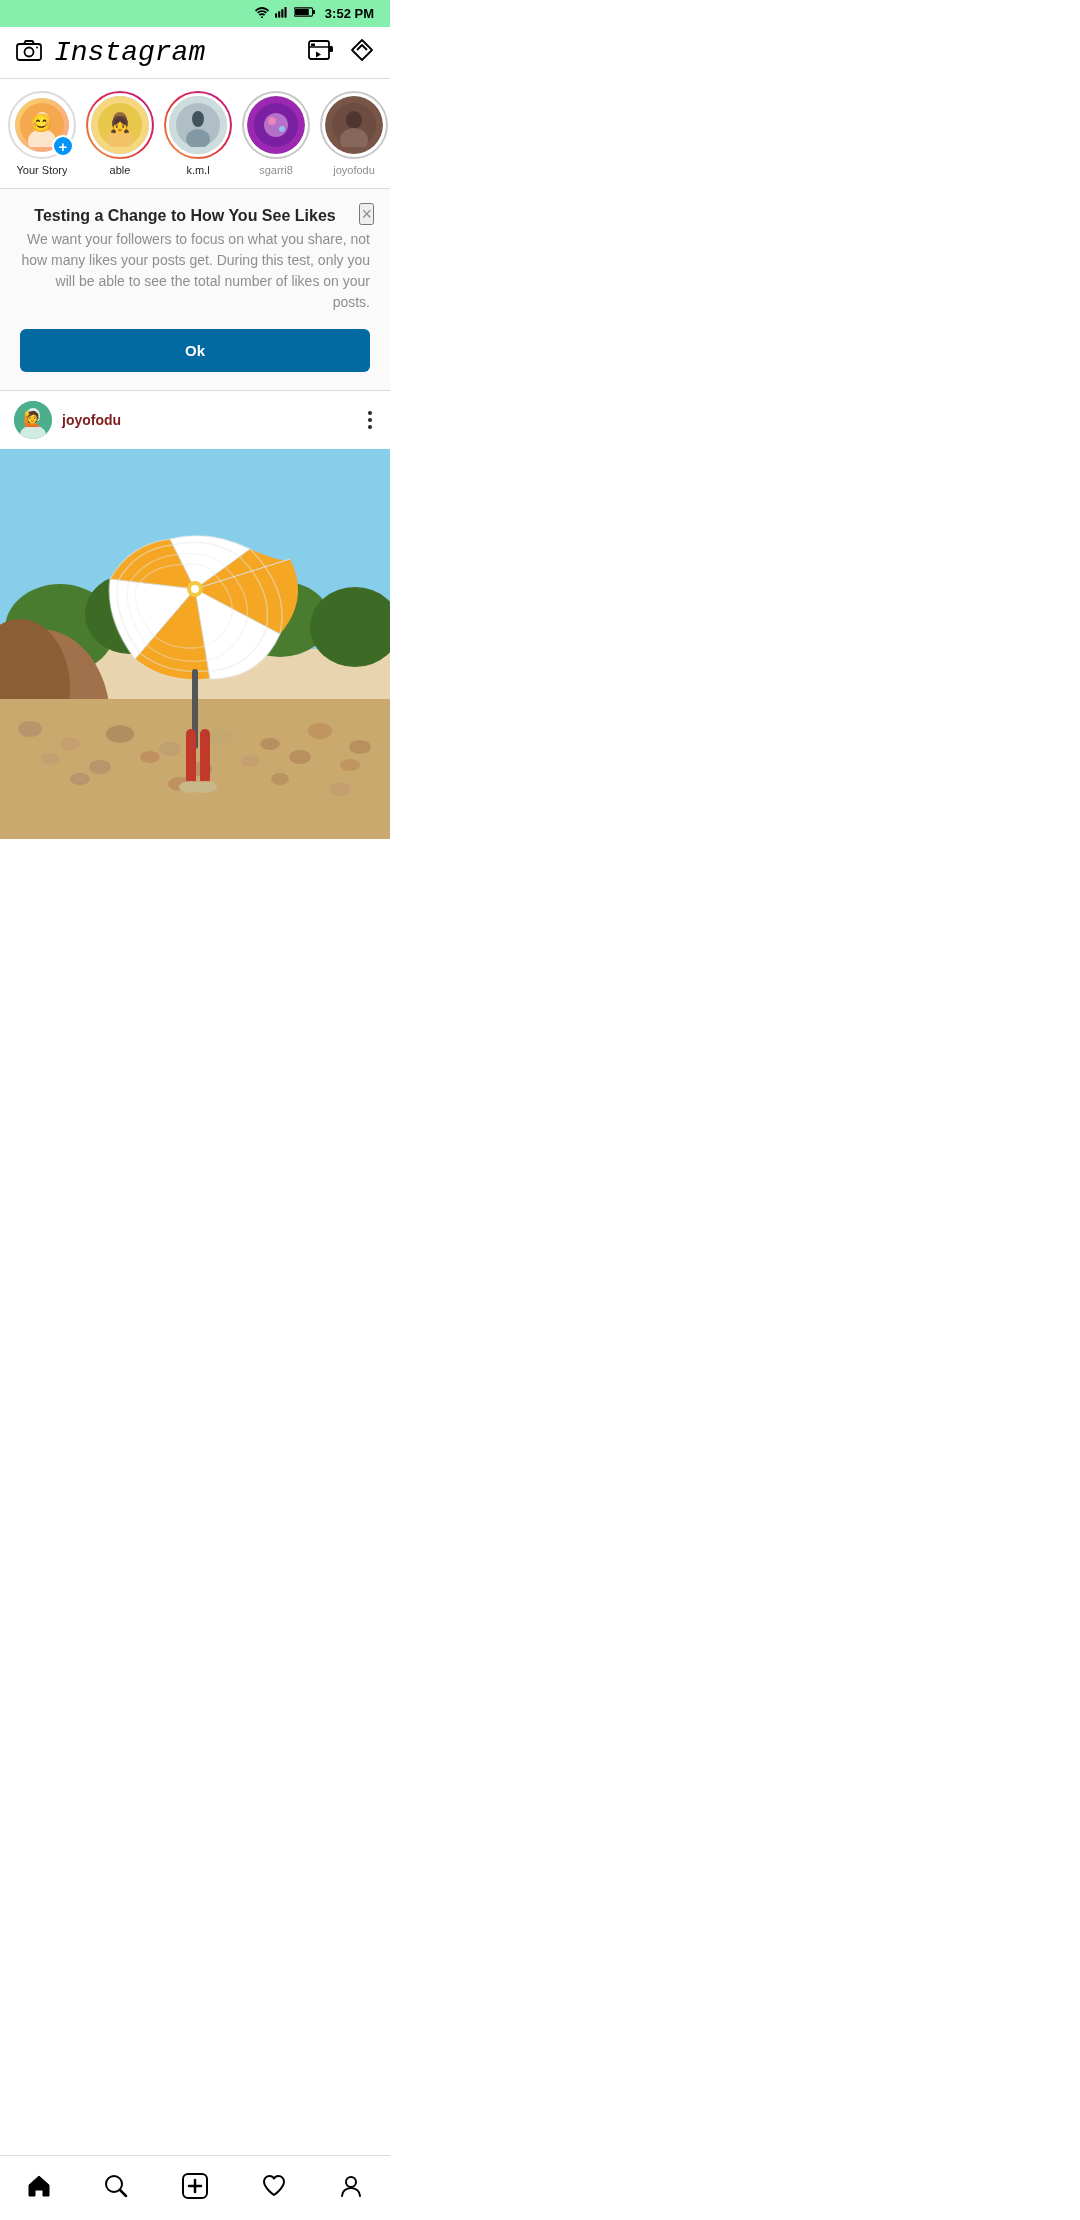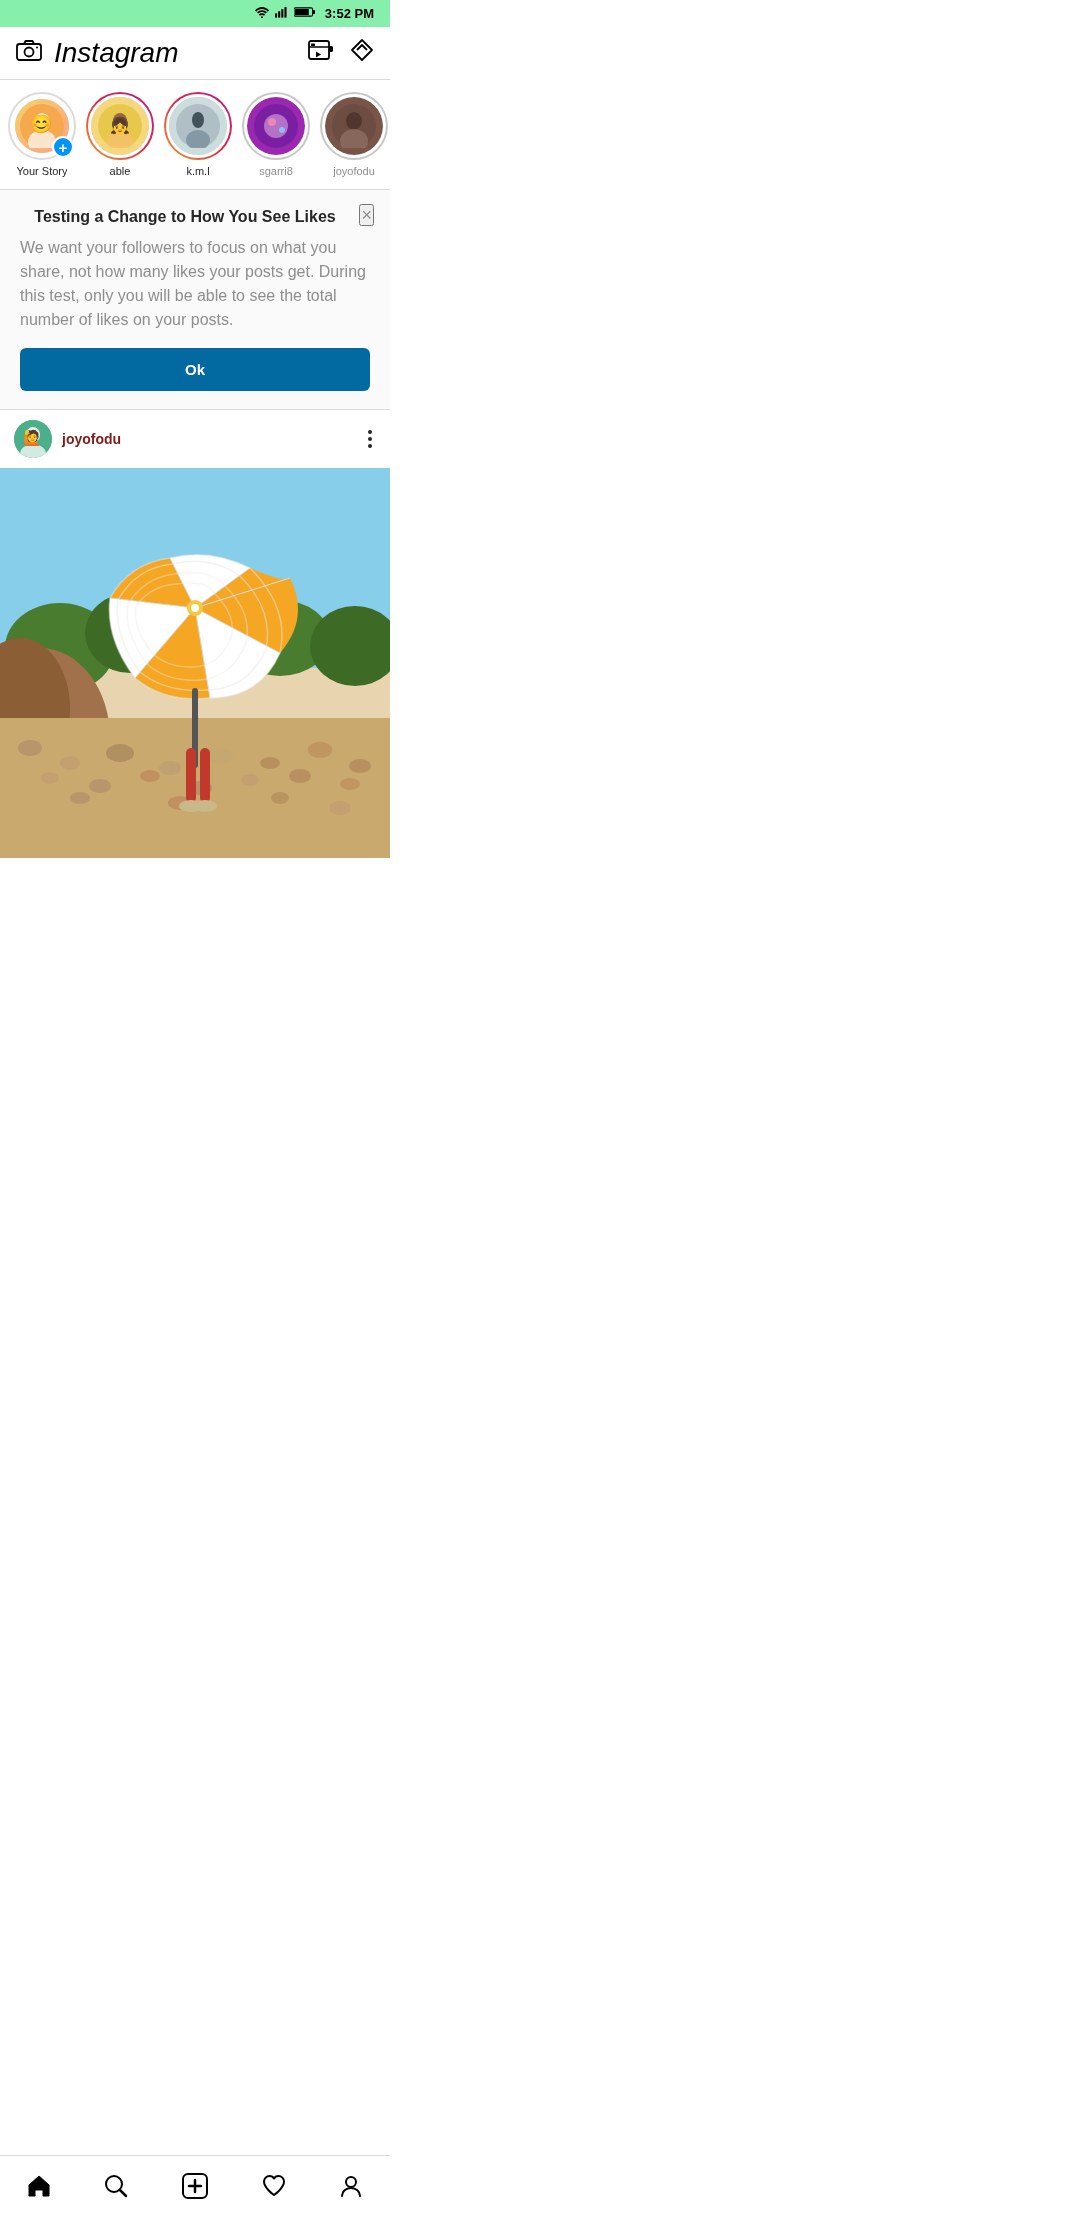--- a/index.html
+++ b/index.html
@@ -193,28 +193,28 @@
       color: #8e8e8e;
       cursor: pointer;
       line-height: 1;
     }
 
     .banner-title {
       font-size: 16px;
       font-weight: 700;
       color: #262626;
       text-align: center;
-      margin-bottom: 10px;
+      margin-bottom: 4px;
       padding-right: 20px;
     }
 
     .banner-text {
-      font-size: 16px;
+      font-size: 14px;
       color: #8e8e8e;
-      text-align: left;
+      text-align: right;
       line-height: 1.5;
       margin-bottom: 16px;
     }
 
     .banner-ok-btn {
       display: block;
       width: 100%;
       background: #0369a1;
       color: #fff;
       border: none;
@@ -357,21 +357,21 @@
 <div class="header">
   <div class="header-left">
     <span class="camera-icon">
       <svg width="26" height="22" viewBox="0 0 26 22" fill="none">
         <rect x="1" y="5" width="24" height="16" rx="2.5" stroke="#000" stroke-width="1.8" fill="none"></rect>
         <circle cx="13" cy="13" r="4.5" stroke="#000" stroke-width="1.8" fill="none"></circle>
         <path d="M8 5L9.5 2h7L18 5" stroke="#000" stroke-width="1.8" stroke-linejoin="round" fill="none"></path>
         <circle cx="21" cy="8.5" r="1" fill="#000"></circle>
       </svg>
     </span>
-    <span class="logo" style="font-family: Liberation Sans, sans-serif; font-style: italic; font-size: 28px; font-weight: 400;">Instagram</span>
+    <span class="logo" style="font-family: Liberation Mono, monospace; font-style: italic; font-size: 28px; font-weight: 400;">Instagram</span>
   </div>
   <div class="header-right">
     <span class="header-icon">
       <svg width="26" height="24" viewBox="0 0 26 24" fill="none">
         <rect x="1" y="3" width="20" height="18" rx="2" stroke="#000" stroke-width="1.8" fill="none"></rect>
         <rect x="3" y="5.5" width="4" height="2.5" rx="0.5" fill="#000"></rect>
         <line x1="1" y1="9" x2="21" y2="9" stroke="#000" stroke-width="1.5"></line>
         <rect x="21" y="8" width="4" height="6" rx="1.5" fill="#000"></rect>
         <path d="M8 13.5l5 3-5 3v-6z" fill="#000"></path>
       </svg>

